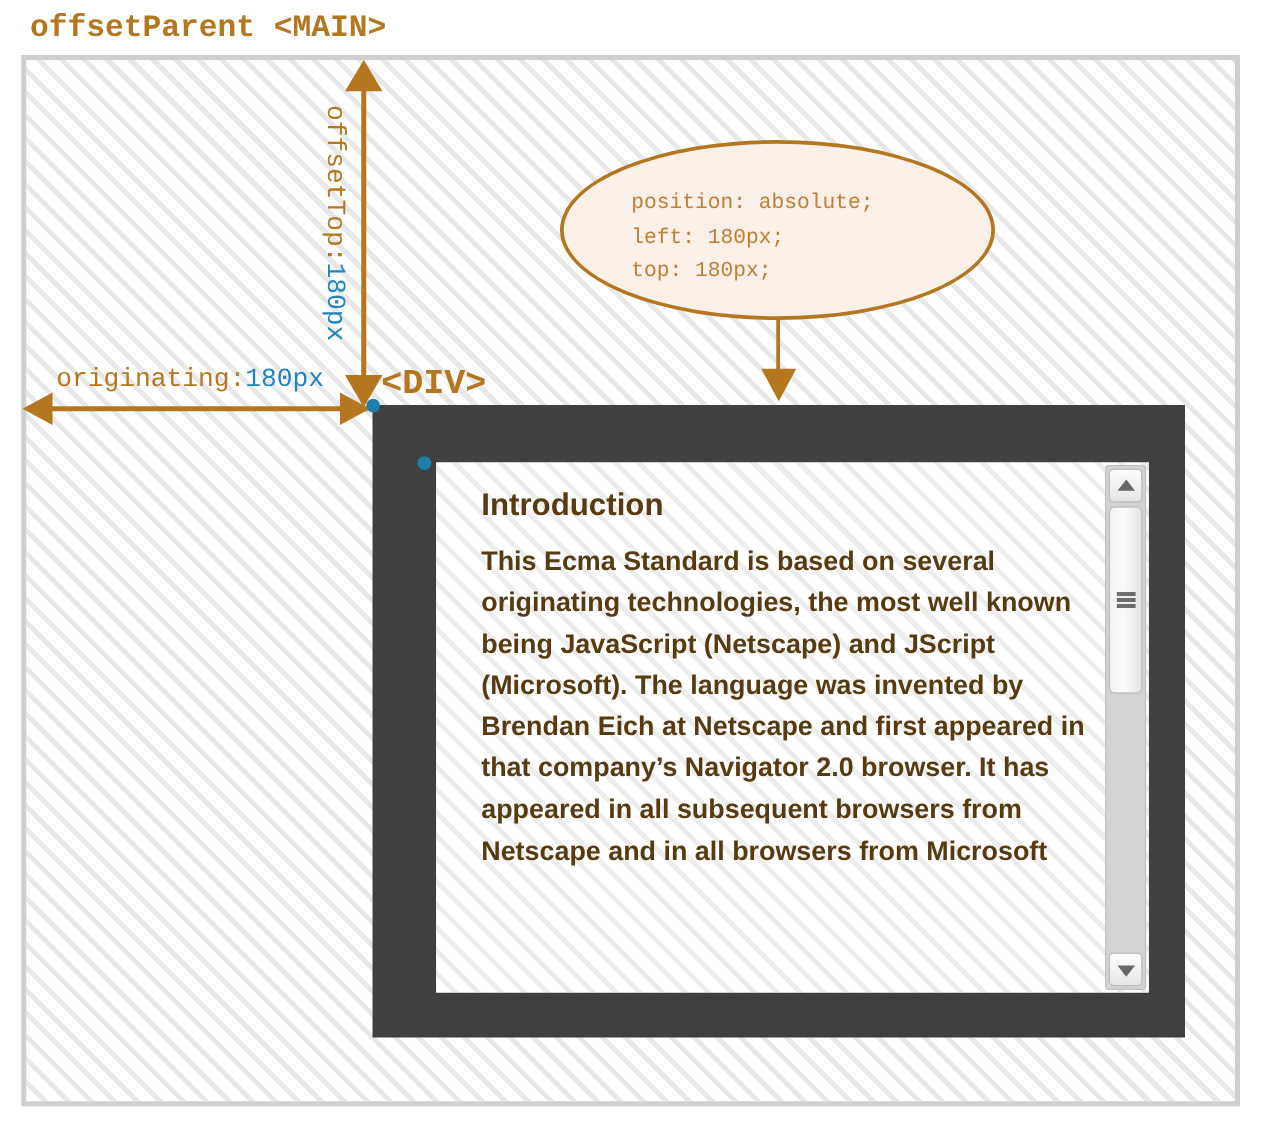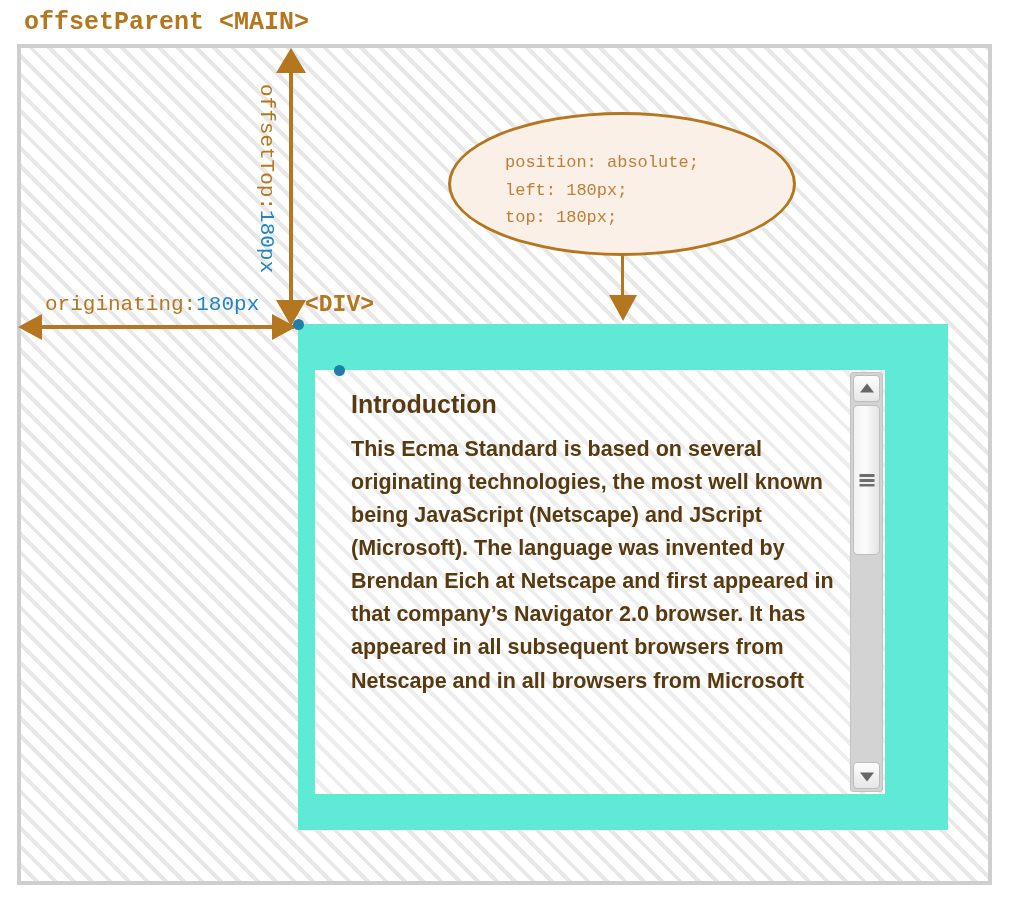--- a/index.html
+++ b/index.html
@@ -37,23 +37,23 @@
         45deg,
         #ffffff 0px, #ffffff 9px,
         #e8e8e8 9px, #e8e8e8 13px);
   }
 
   
   #div-box{
     position:absolute;
     left:298px; top:324px;
     width:650px; height:506px;
-    background:#5eead4;
-    box-sizing:border-box;
-    padding:46px 0 0 17px;
+    background:#404040;
+    box-sizing:border-box;
+    padding:46px 0 0 51px;
   }
   #div-content{
     position:relative;
     width:570px; height:424px;
     box-sizing:border-box;
     background-color:#ffffff;
     background-image:repeating-linear-gradient(
         45deg,
         #ffffff 0px, #ffffff 9px,
         #ededed 9px, #ededed 13px);
@@ -233,21 +233,21 @@
     white-space:nowrap;
     color:#b4761f;
   }
 
   
   #div-tag{
     position:absolute;
     left:305px; top:292px;
     font-family:"Liberation Mono","DejaVu Sans Mono",monospace;
     font-weight:bold;
-    font-size:23px;
+    font-size:28px;
     color:#b4761f;
     white-space:pre;
   }
 
   
   .dot{
     position:absolute;
     width:11px;height:11px;
     border-radius:50%;
     background:#1f7fa8;

